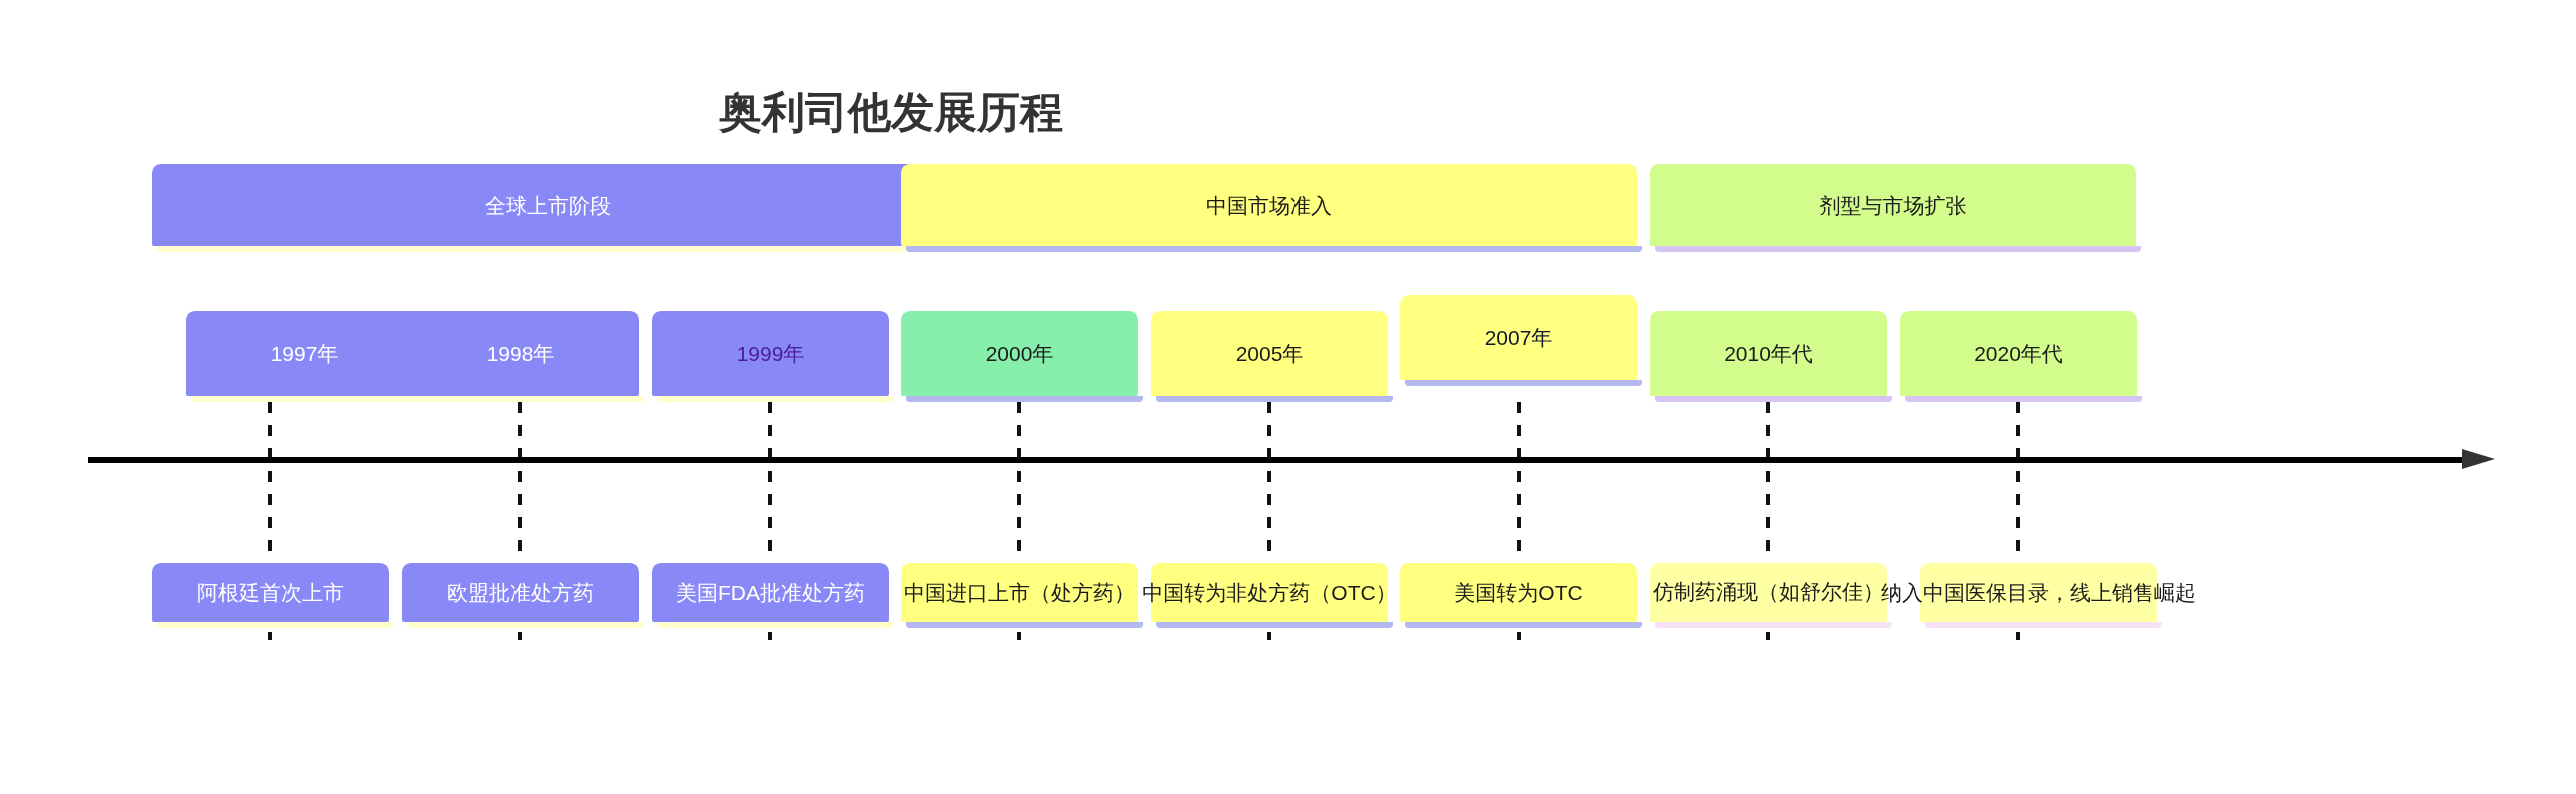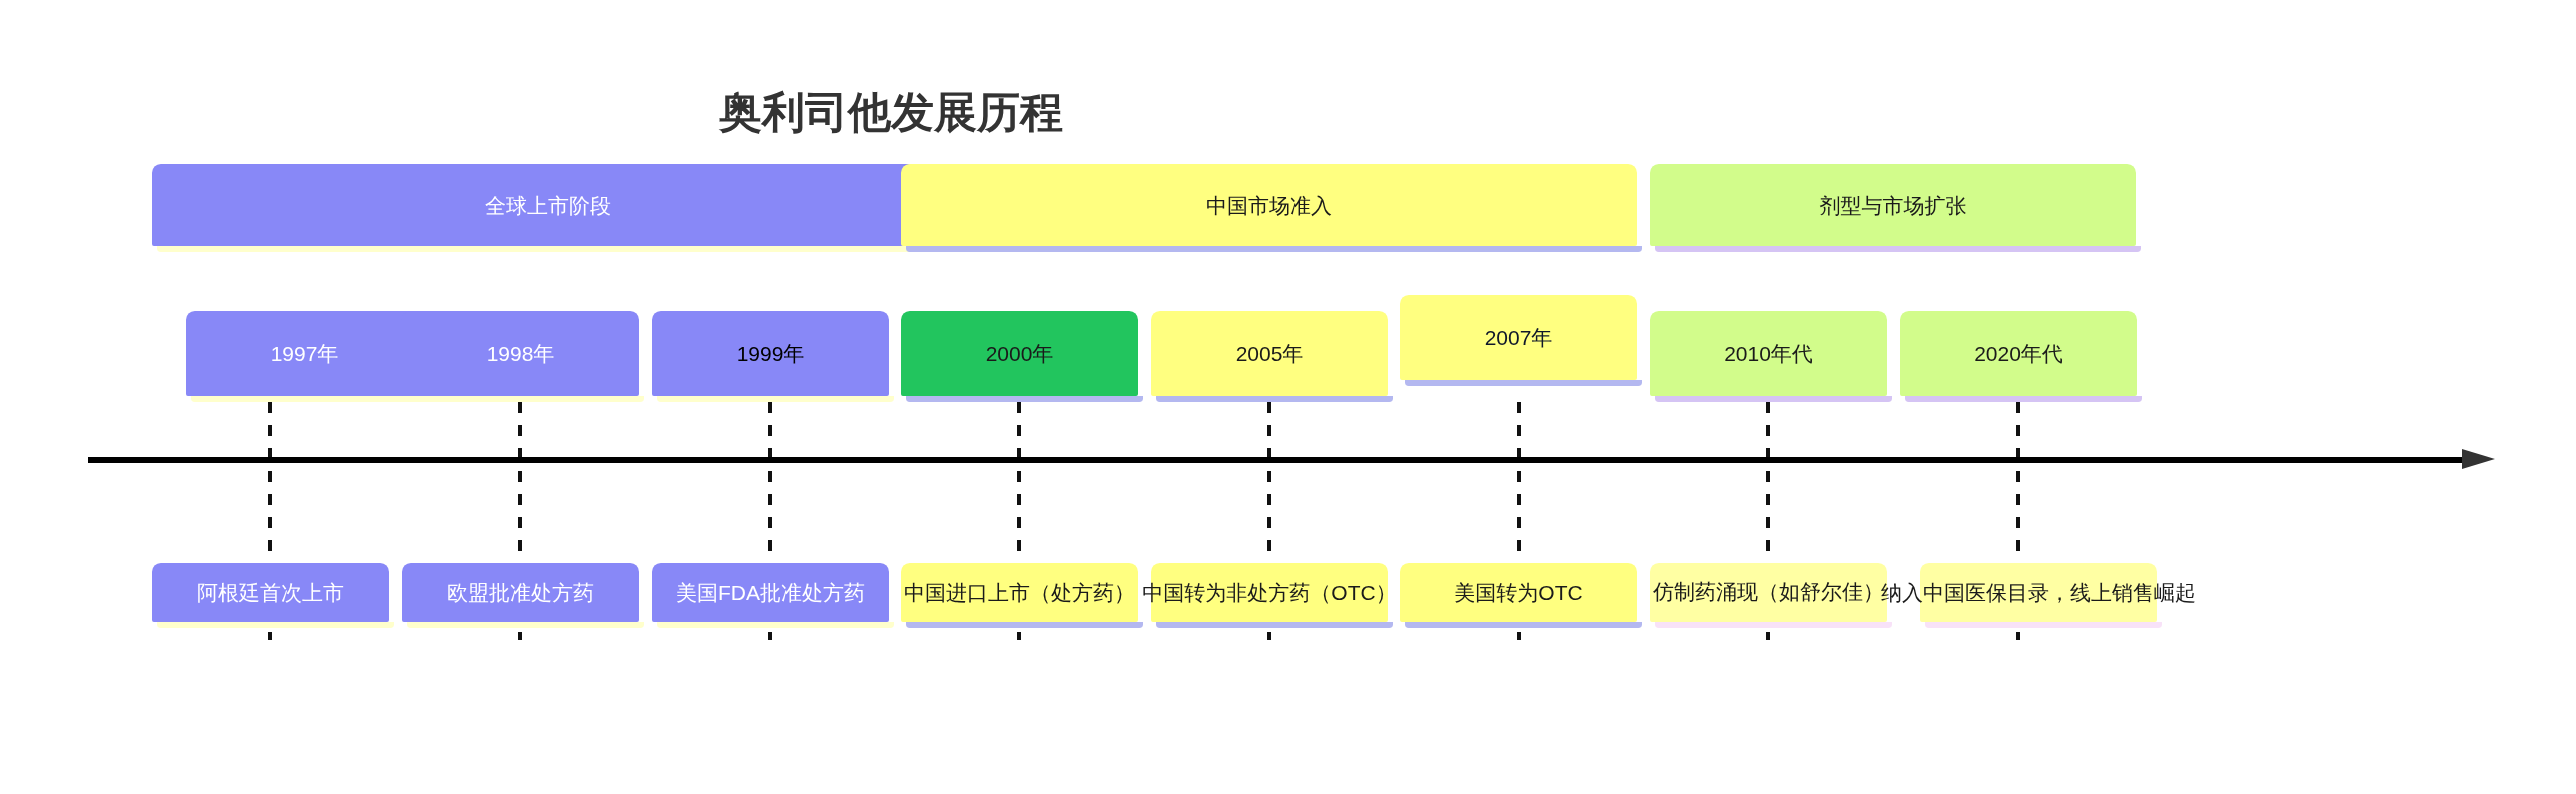--- a/index.html
+++ b/index.html
@@ -64,35 +64,35 @@
     <div class="box" style="left: 402px; top: 311px; width: 237px; height: 85px; background: rgb(136, 136, 247); color: rgb(255, 255, 255);">
       <div class="shadow-strip" style="background: rgb(255, 255, 204);"></div>
       <span>1998年</span>
     </div>
     <div class="box" style="left: 402px; top: 563px; width: 237px; height: 59px; background: rgb(136, 136, 247); color: rgb(255, 255, 255);">
       <div class="shadow-strip" style="background: rgb(255, 255, 204);"></div>
       <span>欧盟批准处方药</span>
     </div>
     <div class="dash-line" style="left: 768px;"></div>
     <div class="tri-down" style="left: 761px;"></div>
-    <div class="box" style="left: 652px; top: 311px; width: 237px; height: 85px; background: rgb(136, 136, 247); color: #000000;">
+    <div class="box" style="left: 652px; top: 311px; width: 237px; height: 85px; background: rgb(136, 136, 247); color: #4c1d95;">
       <div class="shadow-strip" style="background: rgb(255, 255, 204);"></div>
       <span>1999年</span>
     </div>
     <div class="box" style="left: 652px; top: 563px; width: 237px; height: 59px; background: rgb(136, 136, 247); color: rgb(255, 255, 255);">
       <div class="shadow-strip" style="background: rgb(255, 255, 204);"></div>
       <span>美国FDA批准处方药</span>
     </div>
     <div class="box" style="left: 901px; top: 164px; width: 736px; height: 82px; background: rgb(255, 255, 128); color: rgb(26, 26, 26);">
       <div class="shadow-strip" style="background: rgb(180, 184, 240);"></div>
       <span>中国市场准入</span>
     </div>
     <div class="dash-line" style="left: 1017px;"></div>
     <div class="tri-down" style="left: 1011px;"></div>
-    <div class="box" style="left: 901px; top: 311px; width: 237px; height: 85px; background: #22c55e; color: rgb(26, 26, 26);">
+    <div class="box" style="left: 901px; top: 311px; width: 237px; height: 85px; background: #86efac; color: rgb(26, 26, 26);">
       <div class="shadow-strip" style="background: rgb(180, 184, 240);"></div>
       <span>2000年</span>
     </div>
     <div class="box" style="left: 901px; top: 563px; width: 237px; height: 59px; background: rgb(255, 255, 128); color: rgb(26, 26, 26);">
       <div class="shadow-strip" style="background: rgb(180, 184, 240);"></div>
       <span>中国进口上市（处方药）</span>
     </div>
     <div class="dash-line" style="left: 1267px;"></div>
     <div class="tri-down" style="left: 1260px;"></div>
     <div class="box" style="left: 1151px; top: 311px; width: 237px; height: 85px; background: rgb(255, 255, 128); color: rgb(26, 26, 26);">

